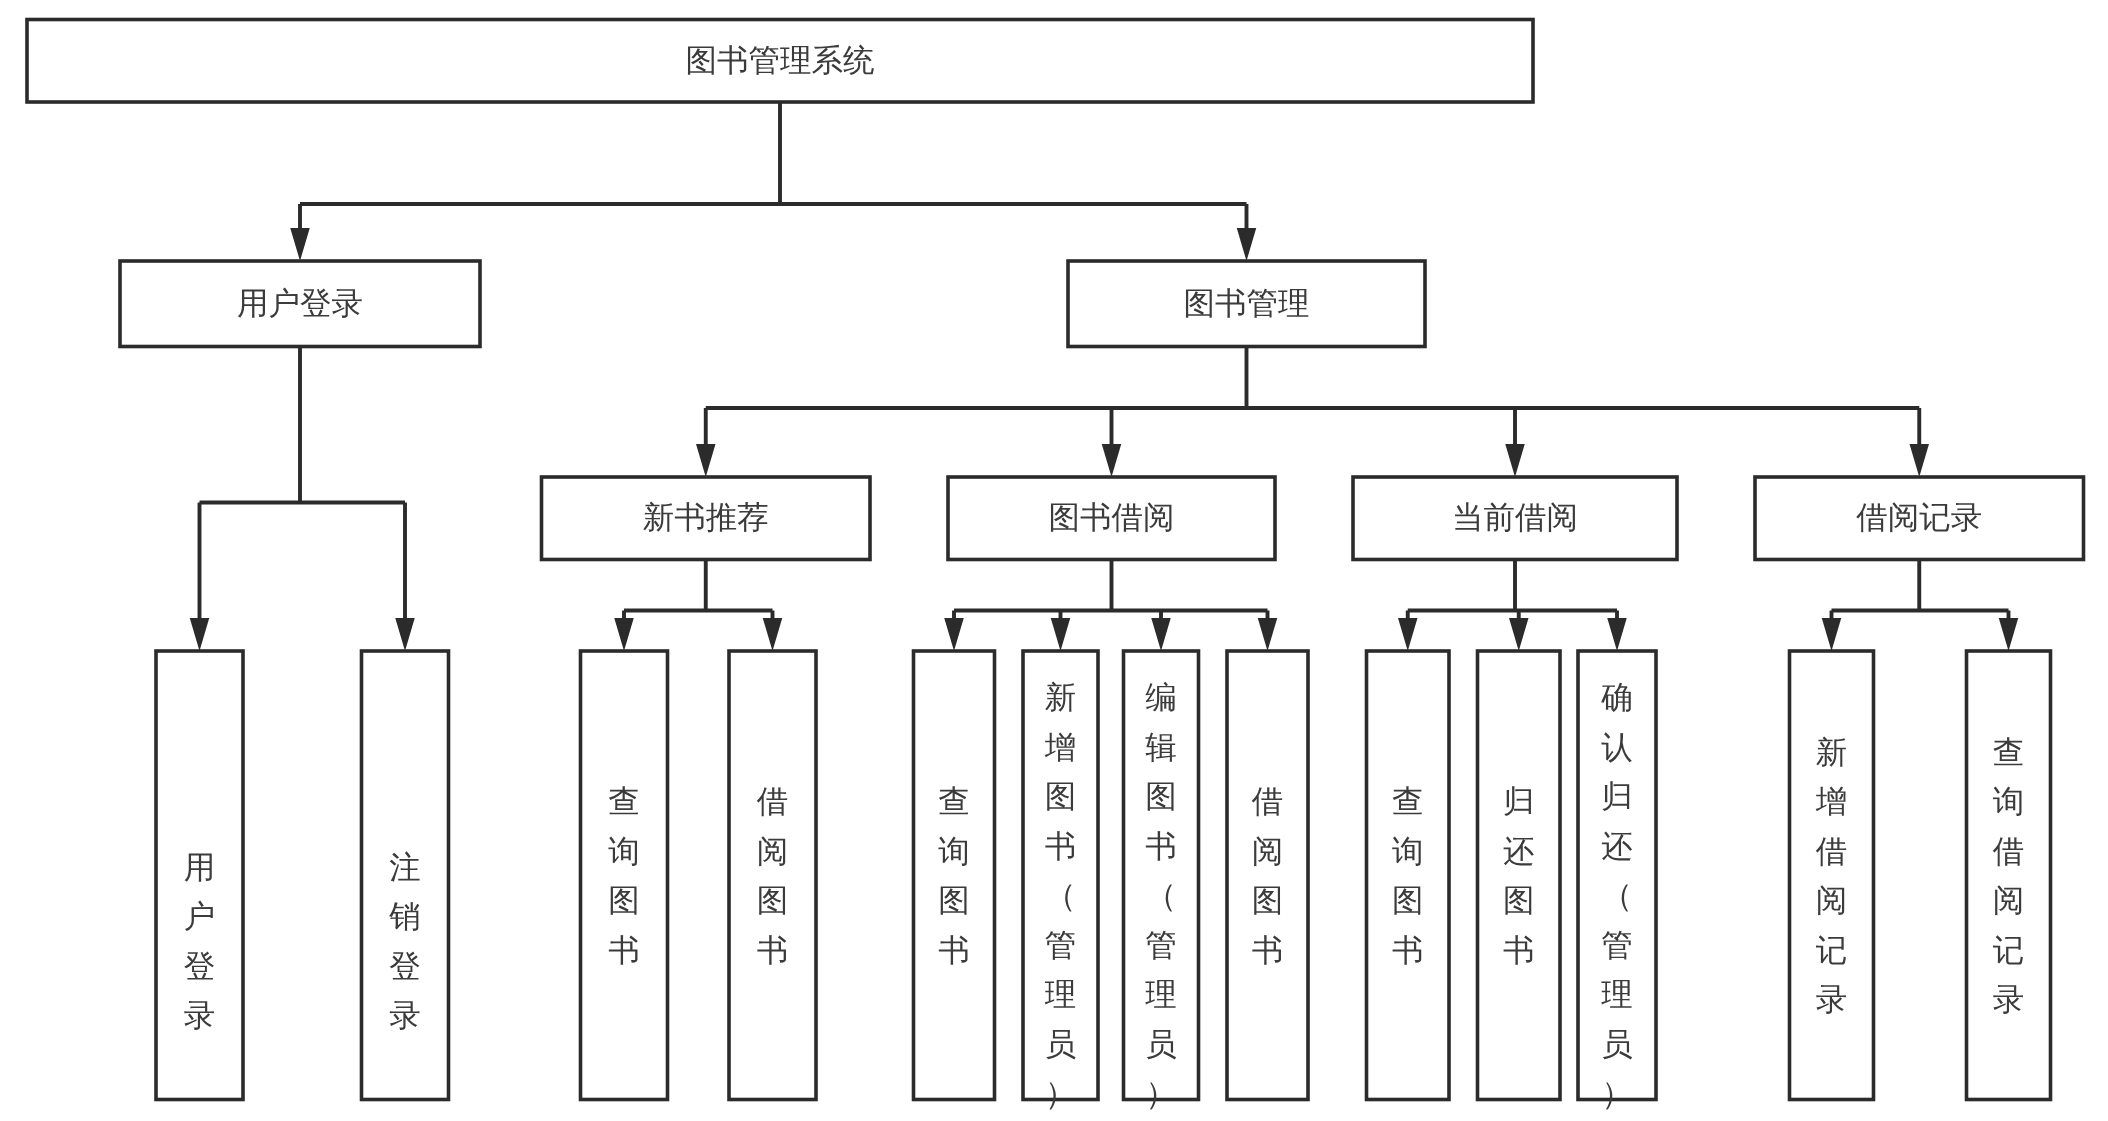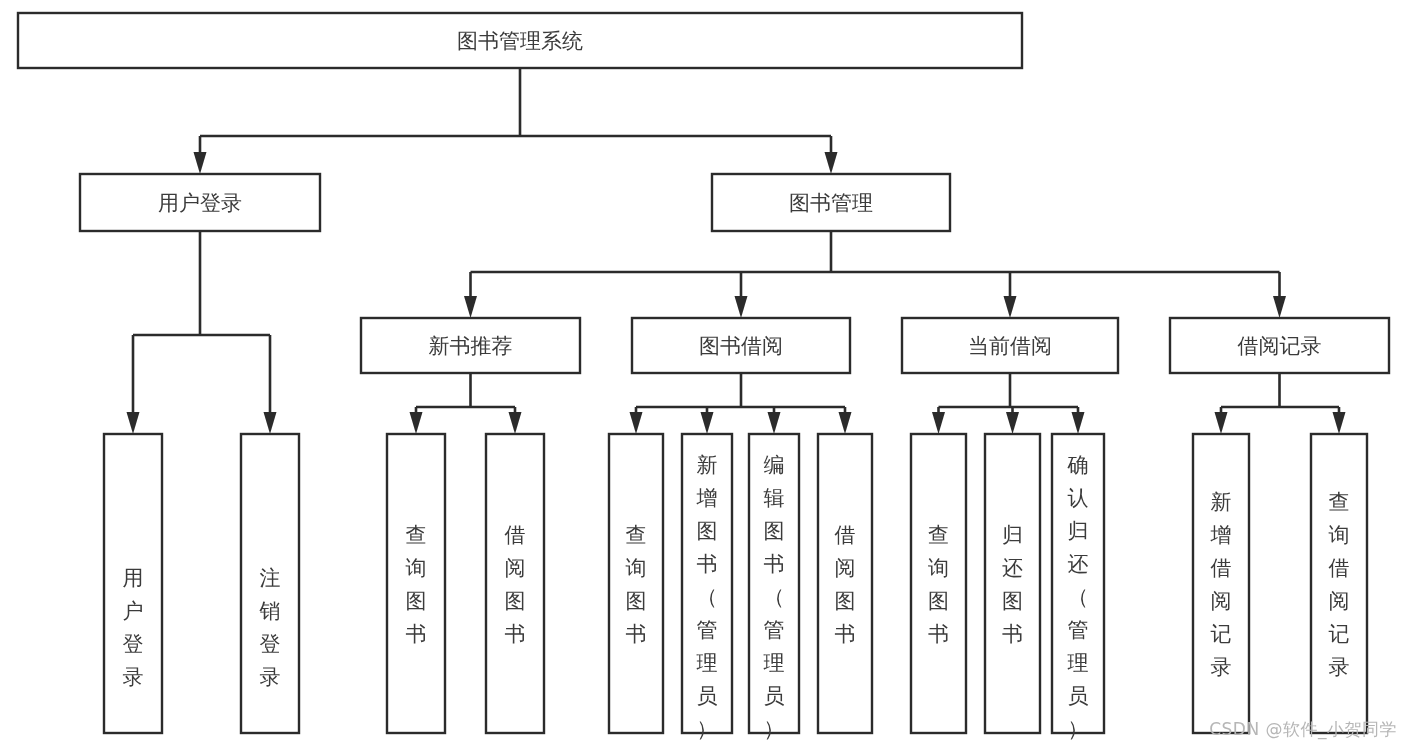--- a/index.html
+++ b/index.html
@@ -201,14 +201,13 @@
         <g>
           <rect class="node-box" x="1193" y="434" width="56" height="299"></rect>
           <text class="node-label-vert" x="1221" y="508.5"><tspan x="1221" dy="0">新</tspan><tspan x="1221" dy="33">增</tspan><tspan x="1221" dy="33">借</tspan><tspan x="1221" dy="33">阅</tspan><tspan x="1221" dy="33">记</tspan><tspan x="1221" dy="33">录</tspan></text>
         </g>
         <g>
           <rect class="node-box" x="1311" y="434" width="56" height="299"></rect>
           <text class="node-label-vert" x="1339" y="508.5"><tspan x="1339" dy="0">查</tspan><tspan x="1339" dy="33">询</tspan><tspan x="1339" dy="33">借</tspan><tspan x="1339" dy="33">阅</tspan><tspan x="1339" dy="33">记</tspan><tspan x="1339" dy="33">录</tspan></text>
         </g>
       </g>
   </svg>
-  <div class="watermark">CSDN @软件_小贺同学</div>
 </div>
 
 </body></html>

